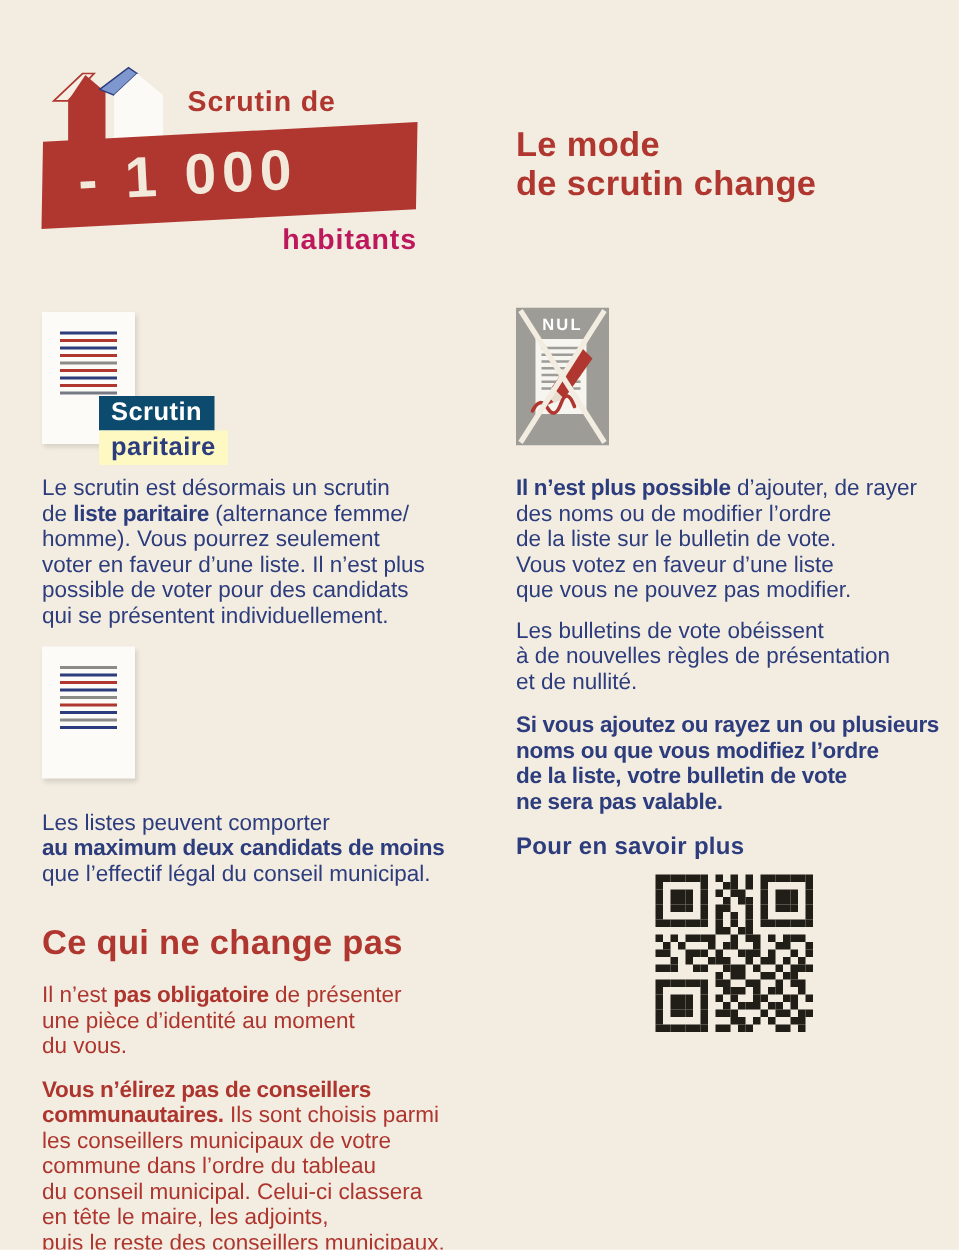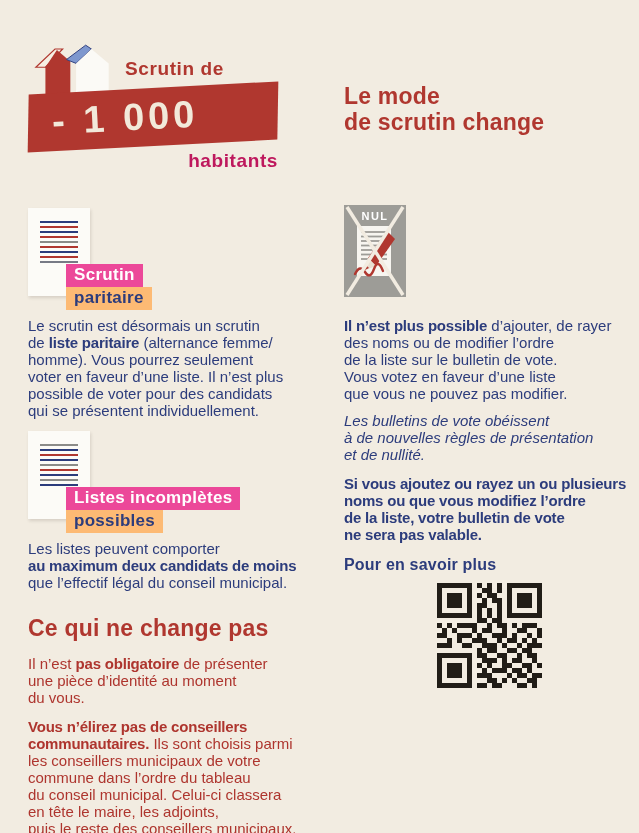--- a/index.html
+++ b/index.html
@@ -59,22 +59,22 @@
   .v2 i:nth-child(3){background:#b0372f}.v2 i:nth-child(4){background:#2c3c7c}
   .v2 i:nth-child(5){background:#8b8b88}.v2 i:nth-child(6){background:#b0372f}
   .v2 i:nth-child(7){background:#2c3c7c}.v2 i:nth-child(8){background:#8b8b88}
   .v2 i:nth-child(9){background:#2c3c7c}
   .nul-svg { position:absolute; left:0; top:0; width:62px; height:92px; }
   .badges { position:absolute; left:38px; top:56px; }
   .badge {
     display:table; padding:2px 8px 3px;
     font-size:17px; font-weight:700; letter-spacing:0.3px; line-height:1.05;
   }
-  .badge-dark  { background:#ec4899; color:#ffffff; }
-  .badge-light { background:#fdba74; color:#2c3c7c; }
+  .badge-dark  { background:#0c4a6e; color:#ffffff; }
+  .badge-light { background:#fef9c3; color:#2c3c7c; }
   
   .body {
     margin:0 0 10px; font-size:15px; line-height:17px;
     white-space:pre; letter-spacing:0;
   }
   .body b { letter-spacing:-0.2px; }
   .navy { color:#2c3c7c; }
   .red-text { color:#ae352e; }
   
   .more-info {
@@ -143,24 +143,20 @@
           <i></i>
             <i></i>
             <i></i>
             <i></i>
             <i></i>
             <i></i>
             <i></i>
             <i></i>
             <i></i>
         </div>
-      </div>
-      <div class="badges">
-        <span class="badge badge-dark">Listes incomplètes</span>
-        <span class="badge badge-light">possibles</span>
       </div>
     </div>
 
     <p class="body navy"><span>Les listes peuvent comporter
 </span><b>au maximum deux candidats de moins</b><span>
 que l’effectif légal du conseil municipal.</span></p>
 
     <h2 class="no-change-heading">Ce qui ne change pas</h2>
 
     <p class="body red-text"><span>Il n’est </span><b>pas obligatoire</b><span> de présenter
@@ -201,21 +197,21 @@
         <line x1="59" y1="2" x2="3" y2="90" stroke="#f2ece1" stroke-width="3.5"></line>
       </svg>
     </div>
 
     <p class="body navy"><b>Il n’est plus possible</b><span> d’ajouter, de rayer
 des noms ou de modifier l’ordre
 de la liste sur le bulletin de vote.
 Vous votez en faveur d’une liste
 que vous ne pouvez pas modifier.</span></p>
 
-    <p class="body navy" style="margin-top:0;font-style:italic;">Les bulletins de vote obéissent
+    <p class="body navy" style="margin-top:0;">Les bulletins de vote obéissent
 à de nouvelles règles de présentation
 et de nullité.</p>
 
     <p class="body navy" style="margin-top:12px;"><b>Si vous ajoutez ou rayez un ou plusieurs
 noms ou que vous modifiez l’ordre
 de la liste, votre bulletin de vote
 ne sera pas valable.</b></p>
 
     <div class="more-info">Pour en savoir plus</div>
 

